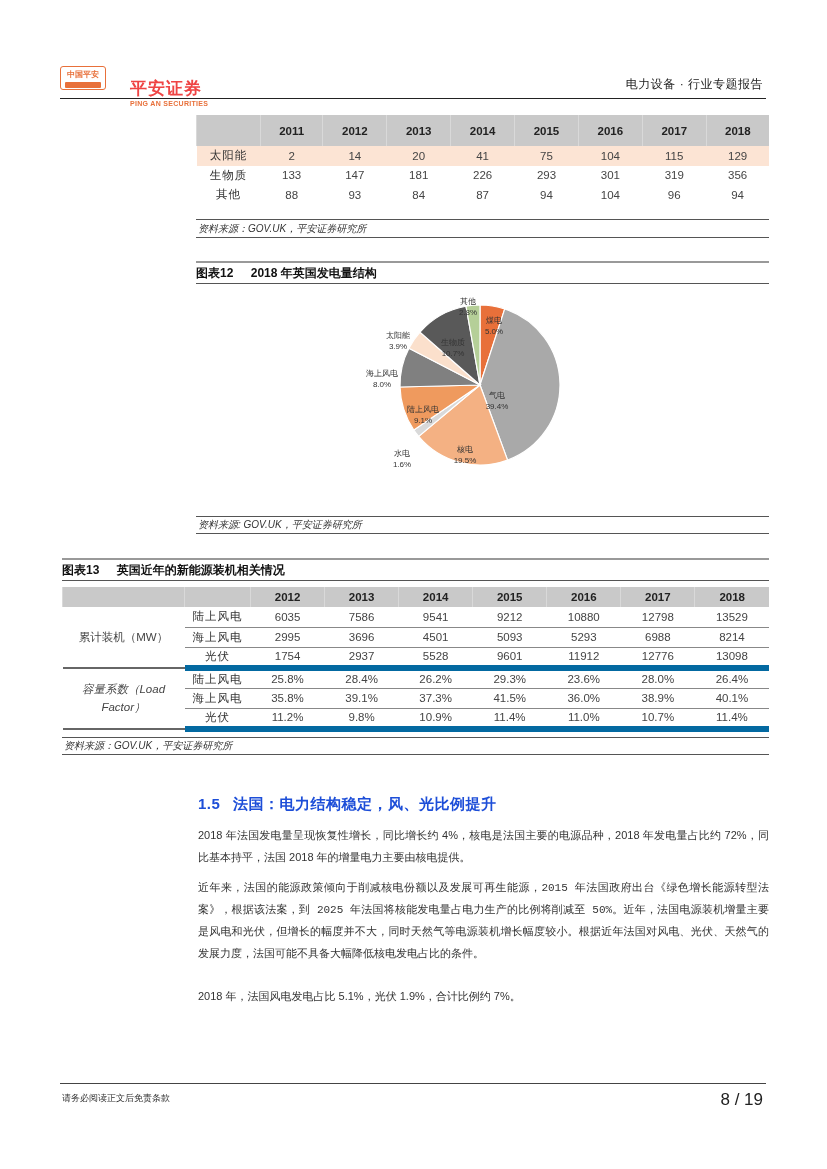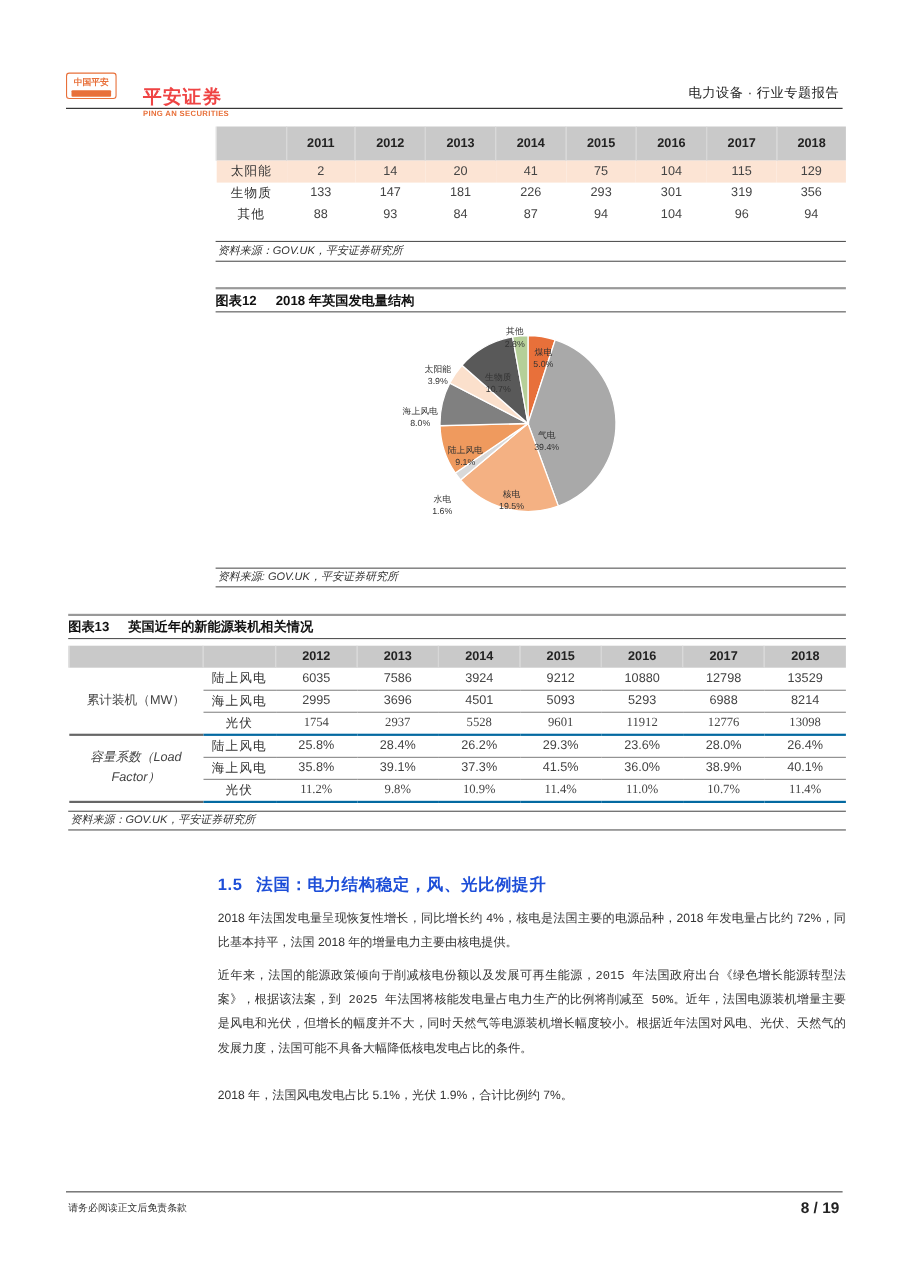--- a/index.html
+++ b/index.html
@@ -32,35 +32,35 @@
   .src2 { position: absolute; left: 196px; top: 516px; width: 573px; border-top: 1px solid #555; border-bottom: 1px solid #555; height: 18px; font-size: 10px; font-style: italic; color: #333; line-height: 16px; padding-left: 2px; }
 
   
   .fig13-title { position: absolute; left: 62px; top: 558px; width: 707px; border-top: 2px solid #999; border-bottom: 1px solid #555; height: 23px; font-size: 12px; font-weight: bold; color: #111; line-height: 21px; }
   .fig13-title .num { margin-right: 14px; }
   .t2 { position: absolute; left: 62px; top: 587px; width: 707px; border-collapse: collapse; font-size: 11.5px; }
   .t2 th { background: #c9c9c9; font-weight: bold; color: #222; height: 20px; text-align: center; border-left: 1px solid #d9d9d9; }
   .t2 td { height: 20.3px; text-align: center; color: #444; border-bottom: 1px solid #888; }
   .t2 td.grp { color: #444; border-bottom: 2px solid #666; line-height: 18px; }
   .t2 td.sub { width: 66px; letter-spacing: 1px; color: #333; }
-  .t2 tr.last td { border-bottom: 2px solid #0369a1; font-family: Liberation Serif, serif; }
+  .t2 tr.last td { border-bottom: 6px solid #0369a1; }
   .src3 { position: absolute; left: 62px; top: 737px; width: 707px; border-top: 1px solid #555; border-bottom: 1px solid #555; height: 18px; font-size: 10px; font-style: italic; color: #333; line-height: 16px; padding-left: 2px; }
 
   
   .sec-title { position: absolute; left: 198px; top: 795px; font-size: 15px; font-weight: bold; color: #1d4ed8; letter-spacing: 0.5px; }
   .sec-title .sn { margin-right: 8px; }
   .para { position: absolute; left: 198px; width: 571px; font-size: 11px; line-height: 22px; color: #333; text-align: justify; }
   .p1 { top: 824px; }
   .p2 { top: 877px; font-family: Liberation Mono, monospace; }
   .p3 { top: 985px; }
 
   
   .footer-line { position: absolute; left: 60px; right: 61px; top: 1083px; height: 1px; background: #444; }
   .footer-left { position: absolute; left: 62px; top: 1092px; font-size: 9px; color: #333; }
-  .footer-right { position: absolute; right: 64px; top: 1090px; font-size: 14px; color: #222; font-weight: bold; }
+  .footer-right { position: absolute; right: 64px; top: 1090px; font-size: 17px; color: #222; }
 </style>
 </head>
 <body>
 
 <div class="logo-box">
   <span class="lb-top">中国平安</span>
   <span class="lb-bot"></span>
 </div>
 <div class="brand">
   <div class="brand-cn">平安证券</div>
@@ -173,21 +173,21 @@
         <th>2017</th>
         <th>2018</th>
       </tr>
     </thead>
   <tbody id="t2-body">
       <tr>
         <td class="grp" rowspan="3">累计装机（MW）</td>
         <td class="sub">陆上风电</td>
         <td>6035</td>
         <td>7586</td>
-        <td>3924</td>
+        <td>9541</td>
         <td>9212</td>
         <td>10880</td>
         <td>12798</td>
         <td>13529</td>
       </tr>
       <tr>
         <td class="sub">海上风电</td>
         <td>2995</td>
         <td>3696</td>
         <td>4501</td>

